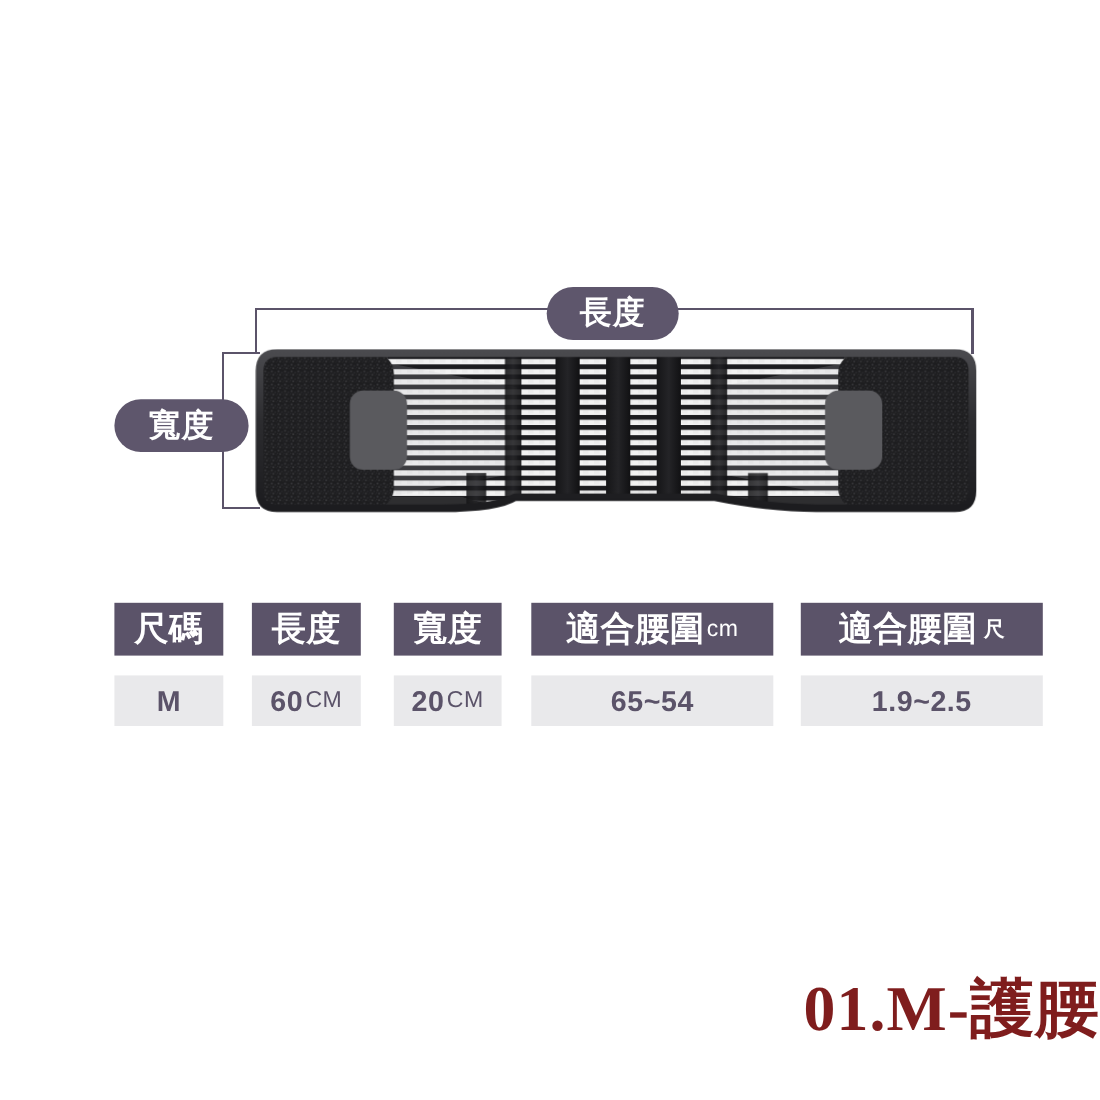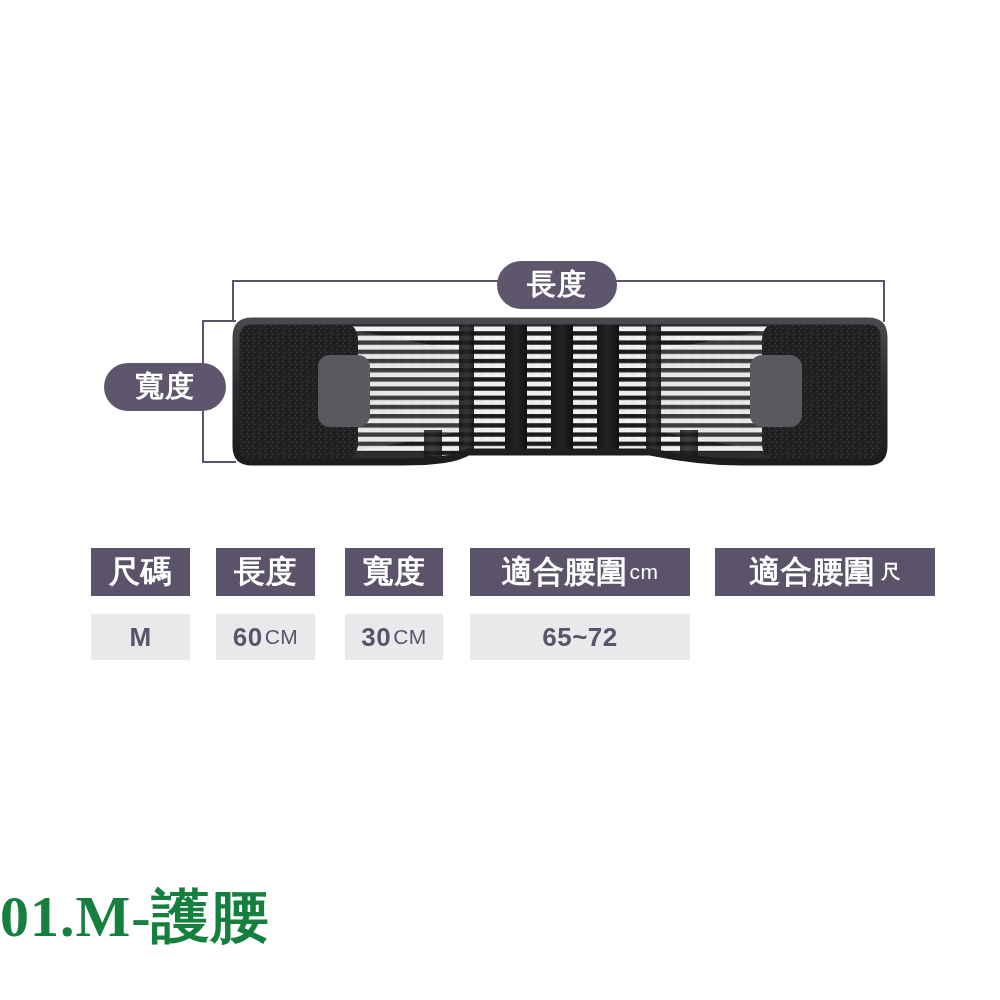--- a/index.html
+++ b/index.html
@@ -67,20 +67,21 @@
     width: 844px;
     height: 118px;
   }
   .th-cell, .td-cell {
     position: absolute;
     box-sizing: border-box;
     display: flex;
     align-items: center;
     justify-content: center;
     white-space: nowrap;
+    margin-left: 13px;
   }
   .th-cell {
     top: 0;
     height: 48px;
     background: #5b5369;
     color: #ffffff;
     font-size: 31px;
     font-weight: 700;
     letter-spacing: 0.5px;
   }
@@ -109,25 +110,25 @@
   .c3 { left: 254px; width: 98px; }
   .c4 { left: 379px; width: 220px; }
   .c5 { left: 624px; width: 220px; }
 
   
   #caption {
     position: absolute;
     left: 0;
     top: 878px;
     width: 1000px;
-    text-align: left;
+    text-align: right;
     font-family: "Liberation Serif", "DejaVu Serif", serif;
     font-size: 58px;
     font-weight: 700;
-    color: #15803d;
+    color: #7f1d1d;
     letter-spacing: 1px;
   }
 </style>
 </head>
 <body>
 
 <div id="diagram">
 
   <svg id="diagram-svg" width="1000" height="520" viewBox="0 0 1000 520">
     <defs>
@@ -276,21 +277,24 @@
   </div>
 
   <div class="td-cell c1">
     <span>M</span>
   </div>
   <div class="td-cell c2">
     <span>60</span>
       <span class="unit-sm">CM</span>
   </div>
   <div class="td-cell c3">
-    <span>30</span>
+    <span>20</span>
       <span class="unit-sm">CM</span>
   </div>
   <div class="td-cell c4">
-    <span>65~72</span>
+    <span>65~54</span>
+  </div>
+  <div class="td-cell c5">
+    <span>1.9~2.5</span>
   </div>
 </div>
 
 <div id="caption">01.M-護腰</div>
 
 </body></html>

